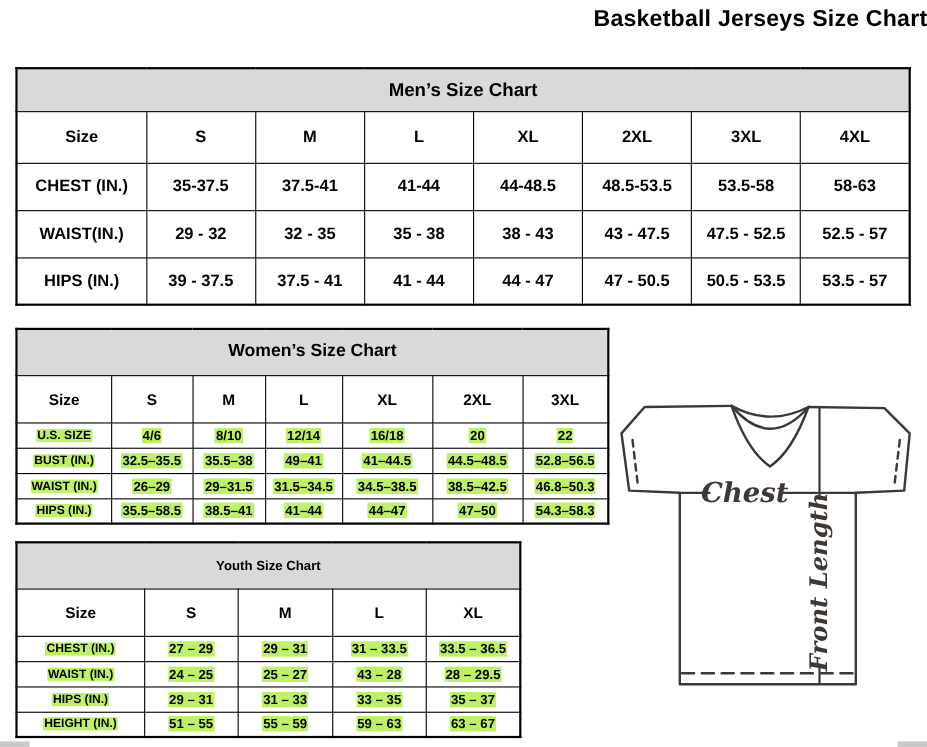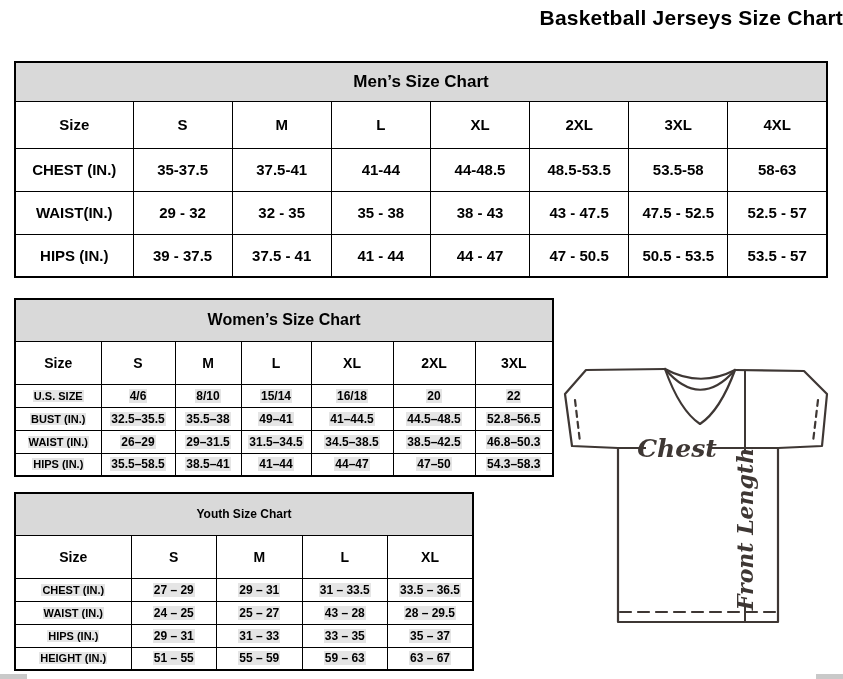--- a/index.html
+++ b/index.html
@@ -30,21 +30,21 @@
   table.women tr.drow{height:23px;font-size:12px;}
   table.women tr.drow td.lbl{font-size:11px;}
   
   table.youth{left:14px;top:492px;width:460px;height:178px;}
   table.youth col.c0{width:116px;}
   table.youth td.band{font-size:12px;}
   table.youth tr.trow{height:42px;}
   table.youth tr.hrow{height:43px;font-size:14px;}
   table.youth tr.drow{height:23px;font-size:12px;}
   table.youth tr.drow td.lbl{font-size:11px;}
-  .hl{background:#e5e5e5;padding:0 1px;}
+  .hl{background:#bef264;padding:0 1px;}
   
   .jersey-wrap{position:absolute;left:558px;top:358px;width:272px;height:266px;}
   .jersey-wrap svg{display:block;width:100%;height:100%;}
   .scroll-frag{position:absolute;height:5px;background:#c9c9c9;top:674px;}
   .scroll-frag.left{left:0;width:27px;}
   .scroll-frag.right{left:816px;width:27px;}
 </style>
 </head>
 <body>
 
@@ -130,21 +130,21 @@
       <td>M</td>
       <td>L</td>
       <td>XL</td>
       <td>2XL</td>
       <td>3XL</td>
     </tr>
     <tr class="drow">
       <td class="lbl"><span class="hl">U.S. SIZE</span></td>
       <td><span class="hl">4/6</span></td>
       <td><span class="hl">8/10</span></td>
-      <td><span class="hl">15/14</span></td>
+      <td><span class="hl">12/14</span></td>
       <td><span class="hl">16/18</span></td>
       <td><span class="hl">20</span></td>
       <td><span class="hl">22</span></td>
     </tr>
     <tr class="drow">
       <td class="lbl"><span class="hl">BUST (IN.)</span></td>
       <td><span class="hl">32.5–35.5</span></td>
       <td><span class="hl">35.5–38</span></td>
       <td><span class="hl">49–41</span></td>
       <td><span class="hl">41–44.5</span></td>

